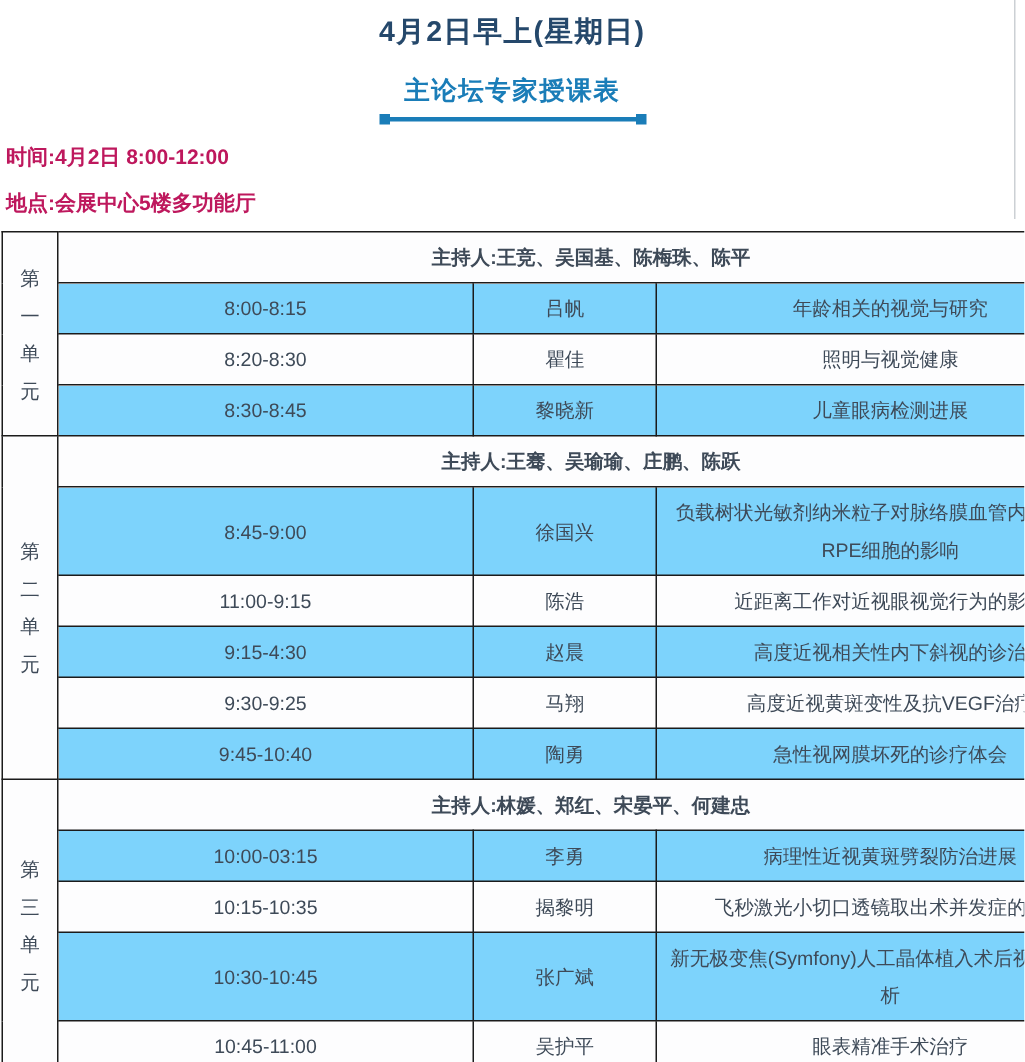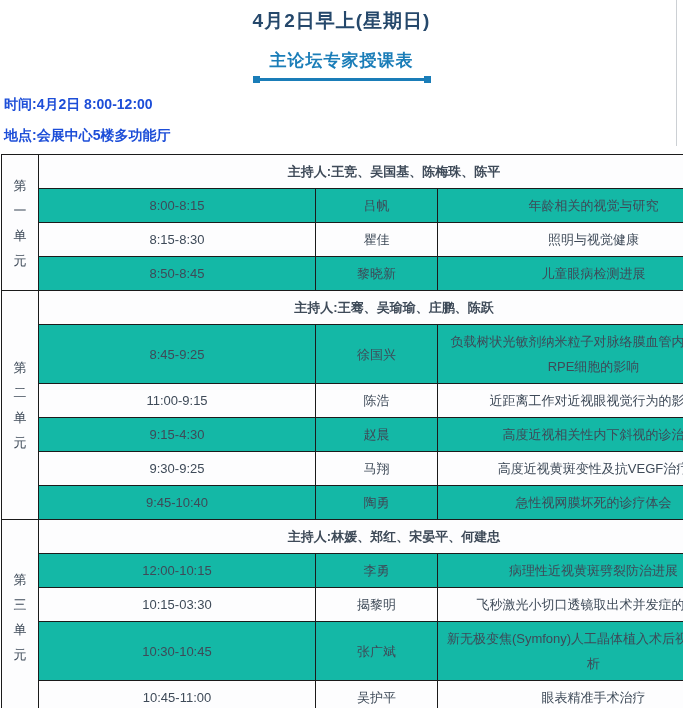--- a/index.html
+++ b/index.html
@@ -35,21 +35,21 @@
     content:"";
     position:absolute;top:-2px;
     width:7px;height:7px;
     background:#1a7db8;
   }
   .subtitle-underline::before{left:-1px;}
   .subtitle-underline::after{right:-1px;}
   .meta-label{
     margin:15px 0 0 4px;
     font-size:14px;font-weight:bold;
-    color:#1d4ed8;
+    color:#be185d;
   }
   .meta-label.location{margin-top:13px;}
   table.schedule{
     margin:9px 0 0 1px;
     border-collapse:collapse;
     table-layout:fixed;
     width:748px;
   }
   table.schedule td{
     border:1px solid #1b1b1b;
@@ -68,21 +68,21 @@
     font-weight:bold;
     background:#fff;
   }
   td.unit-cell{
     background:#fff;
     font-size:14px;
     color:#2f3b47;
     line-height:30px;
     padding:2px 0;
   }
-  tr.tinted td{background:#14b8a6;}
+  tr.tinted td{background:#7dd3fc;}
   tr.session-row td{background-clip:padding-box;}
   tr:not(.tinted) td{background:#fdfdfe;}
   td.unit-cell, td.chair-cell{background:#fff;}
   .panel-edge{
     position:absolute;
     left:676px;top:0;
     width:1px;height:146px;
     background:#ccd0d4;
   }
 </style>
@@ -115,40 +115,40 @@
             <div>元</div>
           </td>
           <td colspan="3" class="chair-cell">主持人:王竞、吴国基、陈梅珠、陈平</td>
         </tr>
         <tr class="session-row tinted">
           <td>8:00-8:15</td>
           <td>吕帆</td>
           <td>年龄相关的视觉与研究</td>
         </tr>
         <tr class="session-row">
-          <td>8:15-8:30</td>
+          <td>8:20-8:30</td>
           <td>瞿佳</td>
           <td>照明与视觉健康</td>
         </tr>
         <tr class="session-row tinted">
-          <td>8:50-8:45</td>
+          <td>8:30-8:45</td>
           <td>黎晓新</td>
           <td>儿童眼病检测进展</td>
         </tr>
         <tr>
           <td class="unit-cell" rowspan="6">
             <div>第</div>
             <div>二</div>
             <div>单</div>
             <div>元</div>
           </td>
           <td colspan="3" class="chair-cell">主持人:王骞、吴瑜瑜、庄鹏、陈跃</td>
         </tr>
         <tr class="session-row tinted">
-          <td>8:45-9:25</td>
+          <td>8:45-9:00</td>
           <td>徐国兴</td>
           <td>负载树状光敏剂纳米粒子对脉络膜血管内皮细胞和RPE细胞的影响</td>
         </tr>
         <tr class="session-row">
           <td>11:00-9:15</td>
           <td>陈浩</td>
           <td>近距离工作对近视眼视觉行为的影响</td>
         </tr>
         <tr class="session-row tinted">
           <td>9:15-4:30</td>
@@ -168,26 +168,26 @@
         <tr>
           <td class="unit-cell" rowspan="5">
             <div>第</div>
             <div>三</div>
             <div>单</div>
             <div>元</div>
           </td>
           <td colspan="3" class="chair-cell">主持人:林媛、郑红、宋晏平、何建忠</td>
         </tr>
         <tr class="session-row tinted">
-          <td>12:00-10:15</td>
+          <td>10:00-03:15</td>
           <td>李勇</td>
           <td>病理性近视黄斑劈裂防治进展</td>
         </tr>
         <tr class="session-row">
-          <td>10:15-03:30</td>
+          <td>10:15-10:35</td>
           <td>揭黎明</td>
           <td>飞秒激光小切口透镜取出术并发症的处理</td>
         </tr>
         <tr class="session-row tinted">
           <td>10:30-10:45</td>
           <td>张广斌</td>
           <td>新无极变焦(Symfony)人工晶体植入术后视觉质量分析</td>
         </tr>
         <tr class="session-row">
           <td>10:45-11:00</td>

